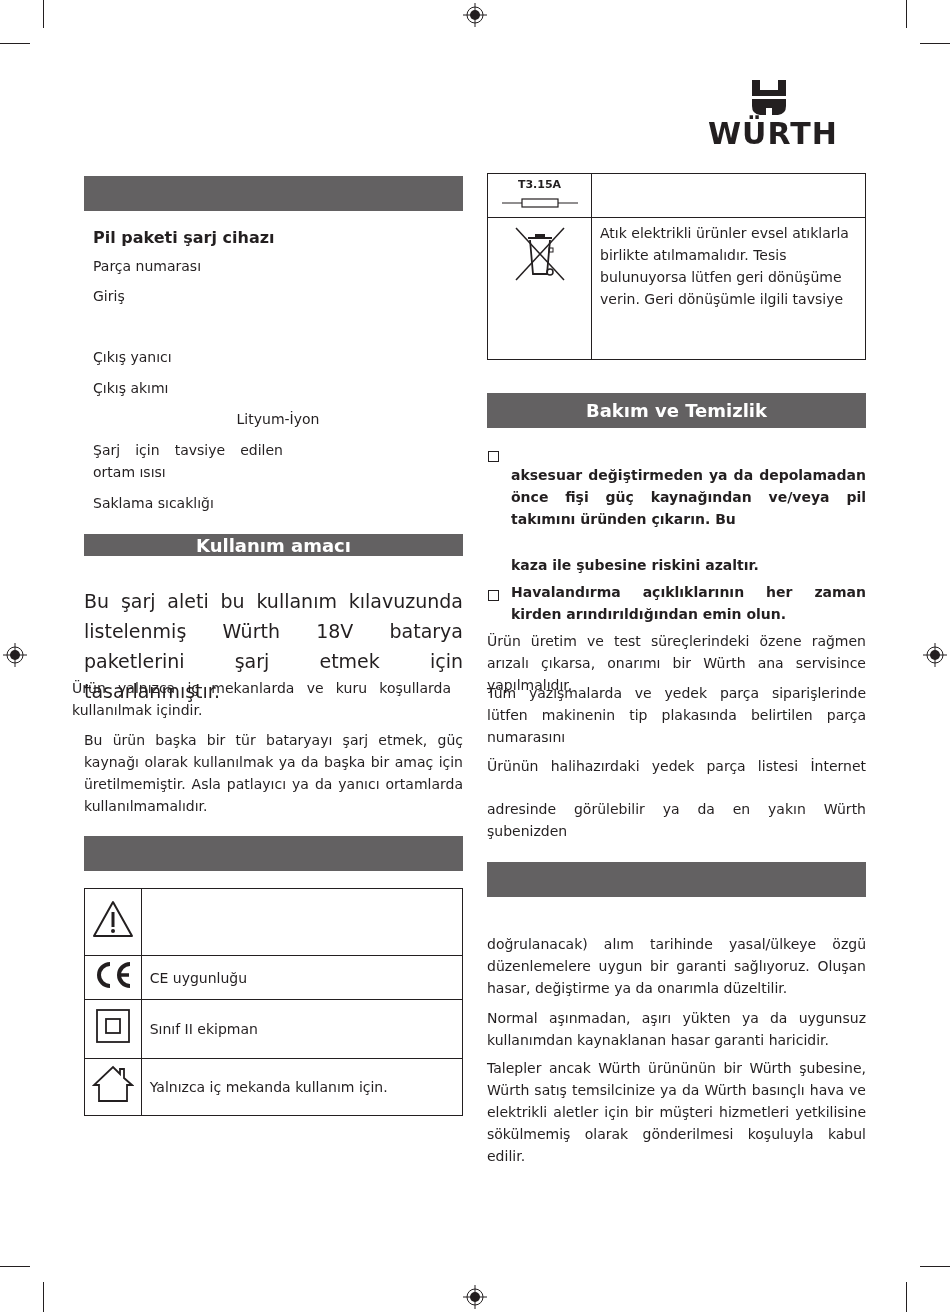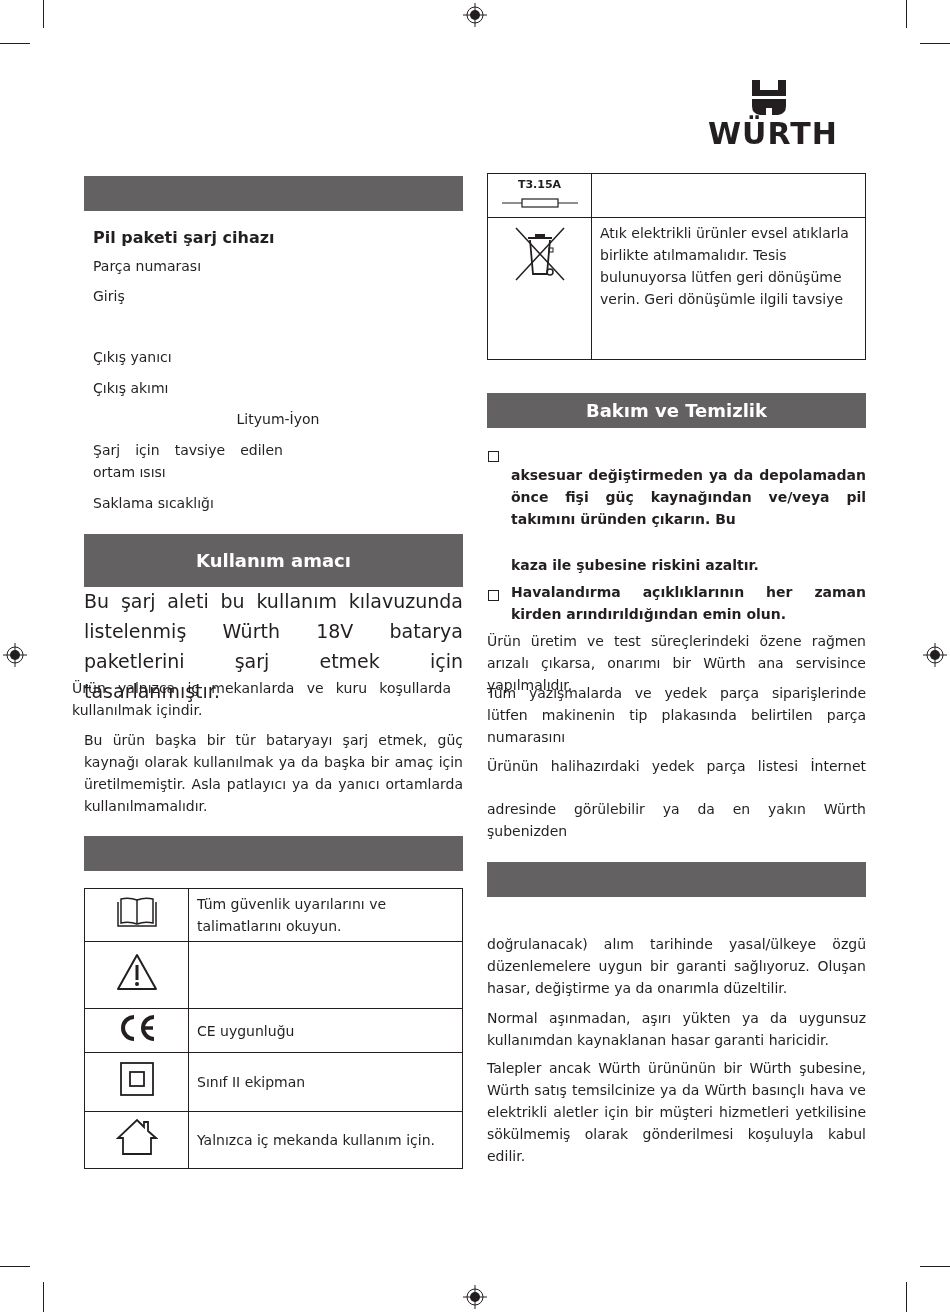--- a/index.html
+++ b/index.html
@@ -72,40 +72,30 @@
 
 <div class="txt bold" style="left:93px;top:227px;font-size:16px;">Pil paketi şarj cihazı</div>
 <div class="txt" style="left:93px;top:255px;">Parça numarası</div>
 <div class="txt" style="left:93px;top:285px;">Giriş</div>
 <div class="txt" style="left:93px;top:346px;">Çıkış yanıcı</div>
 <div class="txt" style="left:93px;top:377px;">Çıkış akımı</div>
 <div class="txt" style="left:93px;top:408px;width:370px;text-align:center;">Lityum-İyon</div>
 <div class="txt justify" style="left:93px;top:439px;width:190px;text-align-last:left;">Şarj için tavsiye edilen ortam ısısı</div>
 <div class="txt" style="left:93px;top:492px;">Saklama sıcaklığı</div>
 
-<div class="bar" style="left:84px;top:534px;width:379px;height:53px;">Kullanım amacı</div>
+<div class="bar" style="left:84px;top:534px;width:379px;height:22px;">Kullanım amacı</div>
 
 <div class="txt big justify" style="left:84px;top:586px;width:379px;">Bu şarj aleti bu kullanım kılavuzunda listelenmiş Würth 18V batarya paketlerini şarj etmek için tasarlanmıştır.</div>
 <div class="txt justify" style="left:72px;top:677px;width:379px;">Ürün yalnızca iç mekanlarda ve kuru koşullarda kullanılmak içindir.</div>
 <div class="txt justify" style="left:84px;top:729px;width:379px;">Bu ürün başka bir tür bataryayı şarj etmek, güç kaynağı olarak kullanılmak ya da başka bir amaç için üretilmemiştir. Asla patlayıcı ya da yanıcı ortamlarda kullanılmamalıdır.</div>
 
 <div class="bar" style="left:84px;top:836px;width:379px;height:35px;"></div>
 
 <table class="sym" style="left:84px;top:888px;width:379px;">
   <tbody>
-      <tr style="height:53px;">
-    <td class="ic" style="width:104px;">
-      <svg width="44" height="32" viewBox="0 0 44 32">
-            <path d="M3 6 V30 H41 V6" fill="none" stroke="#231f20" stroke-width="1.5"></path>
-            <path d="M6 3 V27 Q14 25 22 28 Q30 25 38 27 V3 Q30 1 22 4 Q14 1 6 3 Z" fill="#fff" stroke="#231f20" stroke-width="1.5"></path>
-            <line x1="22" y1="4" x2="22" y2="28" stroke="#231f20" stroke-width="1.5"></line>
-          </svg>
-    </td>
-    <td class="tx">Tüm güvenlik uyarılarını ve talimatlarını okuyun.</td>
-  </tr>
   <tr style="height:67px;">
     <td class="ic">
       <svg width="44" height="40" viewBox="0 0 44 40">
             <path d="M22 3 L41 37 H3 Z" fill="none" stroke="#231f20" stroke-width="2" stroke-linejoin="round"></path>
             <rect x="20.5" y="13" width="3" height="15" fill="#231f20"></rect>
             <circle cx="22" cy="32" r="2" fill="#231f20"></circle>
           </svg>
     </td>
     <td class="tx"></td>
   </tr>

